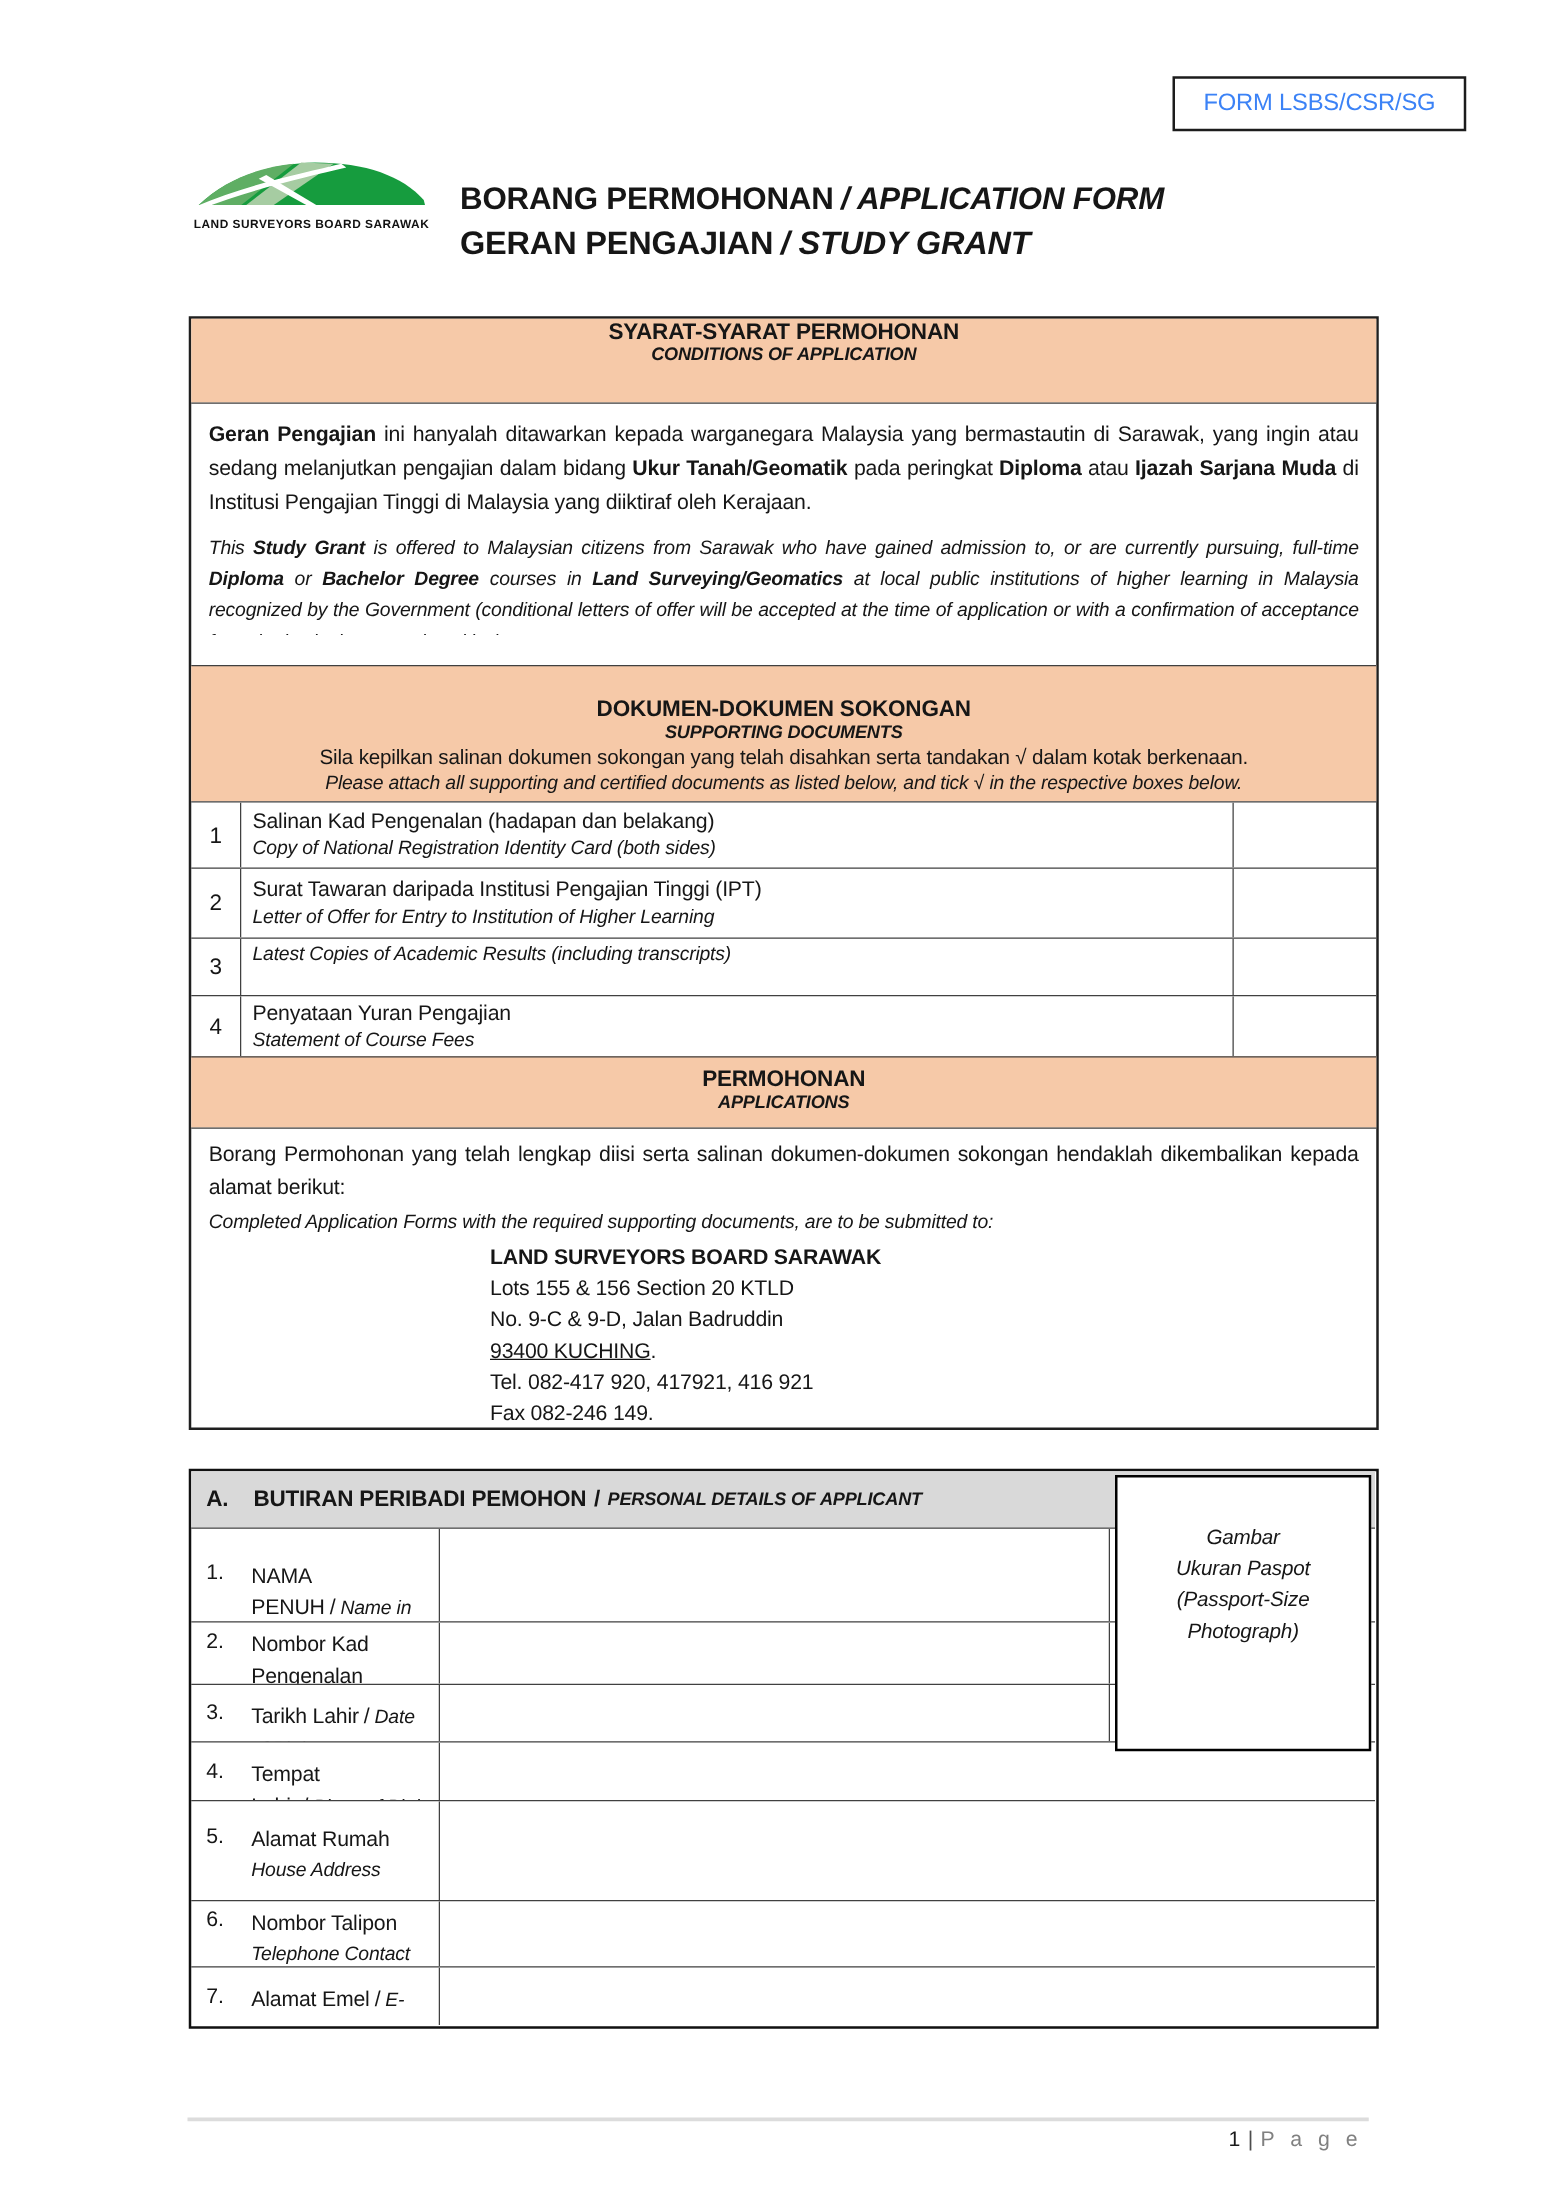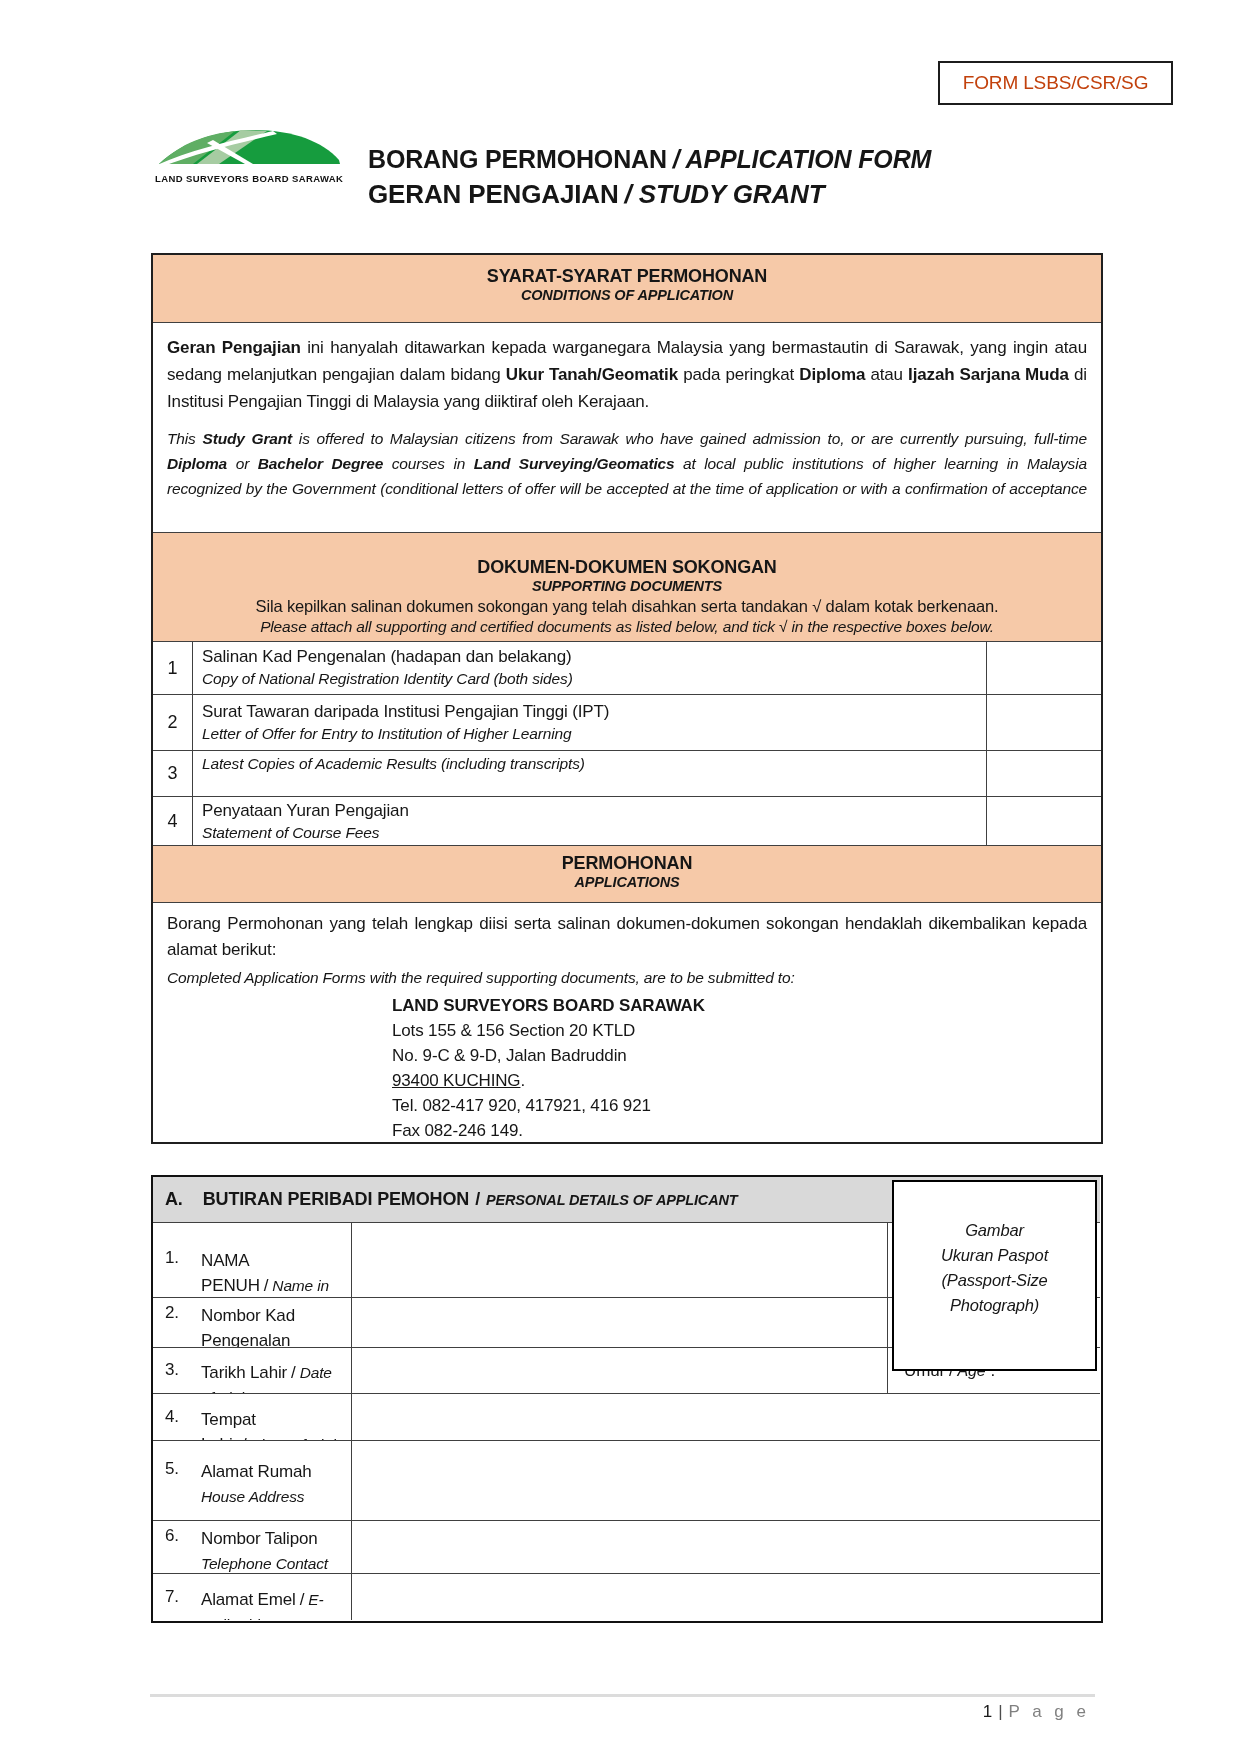--- a/index.html
+++ b/index.html
@@ -8,21 +8,21 @@
     width:1241px; height:1754px; position:relative;
     font-family:"Liberation Sans","DejaVu Sans",sans-serif;
     color:#161616; letter-spacing:-0.15px;
   }
   .abs { position:absolute; }
 
   
   .form-code-box {
     left:938px; top:61px; width:235px; height:44px;
     border:2px solid #1c1c1c; display:flex; align-items:center; justify-content:center;
-    font-size:19px; color:#c2410c;
+    font-size:19px; color:#3b82f6;
   }
 
   
   .logo { left:155px; top:128px; width:188px; }
   .logo-text { font-size:9.5px; font-weight:bold; letter-spacing:0.4px; margin-top:1px; color:#111; white-space:nowrap; }
 
   
   .title-block { left:368px; top:143px; }
   .title-l1 { font-size:25px; line-height:33px; font-weight:bold; white-space:nowrap; }
   .title-l2 { font-size:26px; line-height:36px; font-weight:bold; white-space:nowrap; }
@@ -71,21 +71,21 @@
   .arow .inputcell.full { width:748px; }
   .arow .rightcell { position:absolute; left:735px; top:0; bottom:0; width:212px; }
   .fld-num { position:absolute; left:12px; top:0; font-size:17px; }
   .fld-text { position:absolute; left:48px; top:0; right:4px; font-size:17px; line-height:25px; }
   .fld-en { font-style:italic; font-size:15.5px; }
   .fld-sep { margin:0 4px; }
   .umur { display:flex; align-items:center; padding-left:16px; font-size:17px; height:100%; }
 
   
   .photo-box {
-    left:892px; top:1180px; width:205px; height:191px; background:#fff;
+    left:892px; top:1180px; width:205px; height:221px; background:#fff;
     border:2.5px solid #000; z-index:6; text-align:center; padding-top:36px;
     font-size:16.5px; font-style:italic; line-height:25px;
   }
 
   
   .footer-line { left:150px; top:1694px; width:945px; height:3px; background:#DCDCDC; }
   .footer-text { left:850px; top:1702px; width:240px; text-align:right; font-size:17px; color:#1a1a1a; }
   .pg-div { color:#4d4d4d; margin:0 6px; }
   .pg-label { color:#808080; letter-spacing:4px; }
 </style>
@@ -113,21 +113,21 @@
     <div class="title-l1">
       <span>BORANG PERMOHONAN</span><span class="title-en">/ APPLICATION FORM</span>
     </div>
     <div class="title-l2">
       <span>GERAN PENGAJIAN</span><span class="title-en">/ STUDY GRANT</span>
     </div>
   </div>
 
   <div class="abs table1">
 
-    <div class="band orange" style="top:0; height:67px; padding-top:11px;">
+    <div class="band orange" style="top:0; height:67px; ">
       <div class="oh-my">SYARAT-SYARAT PERMOHONAN</div>
       <div class="oh-en">CONDITIONS OF APPLICATION</div>
     </div>
 
     <div class="band band-bt cond-band" style="top:67px; height:186px;">
       <p class="p-my"><span class="b">Geran Pengajian</span><span> ini hanyalah ditawarkan kepada warganegara Malaysia yang bermastautin di Sarawak, yang ingin atau sedang melanjutkan pengajian dalam bidang </span><span class="b">Ukur Tanah/Geomatik</span><span> pada peringkat </span><span class="b">Diploma</span><span> atau </span><span class="b">Ijazah Sarjana Muda</span><span> di Institusi Pengajian Tinggi di Malaysia yang diiktiraf oleh Kerajaan.</span></p>
       <p class="p-en"><span>This </span><span class="b">Study Grant</span><span> is offered to Malaysian citizens from Sarawak who have gained admission to, or are currently pursuing, full-time </span><span class="b">Diploma</span><span> or </span><span class="b">Bachelor Degree</span><span> courses in </span><span class="b">Land Surveying/Geomatics</span><span> at local public institutions of higher learning in Malaysia recognized by the Government (conditional letters of offer will be accepted at the time of application or with a confirmation of acceptance from the institutions or universities).</span></p>
     </div>
 
     <div class="band band-bt orange" style="top:277px; height:109px; padding-top:24px;">

